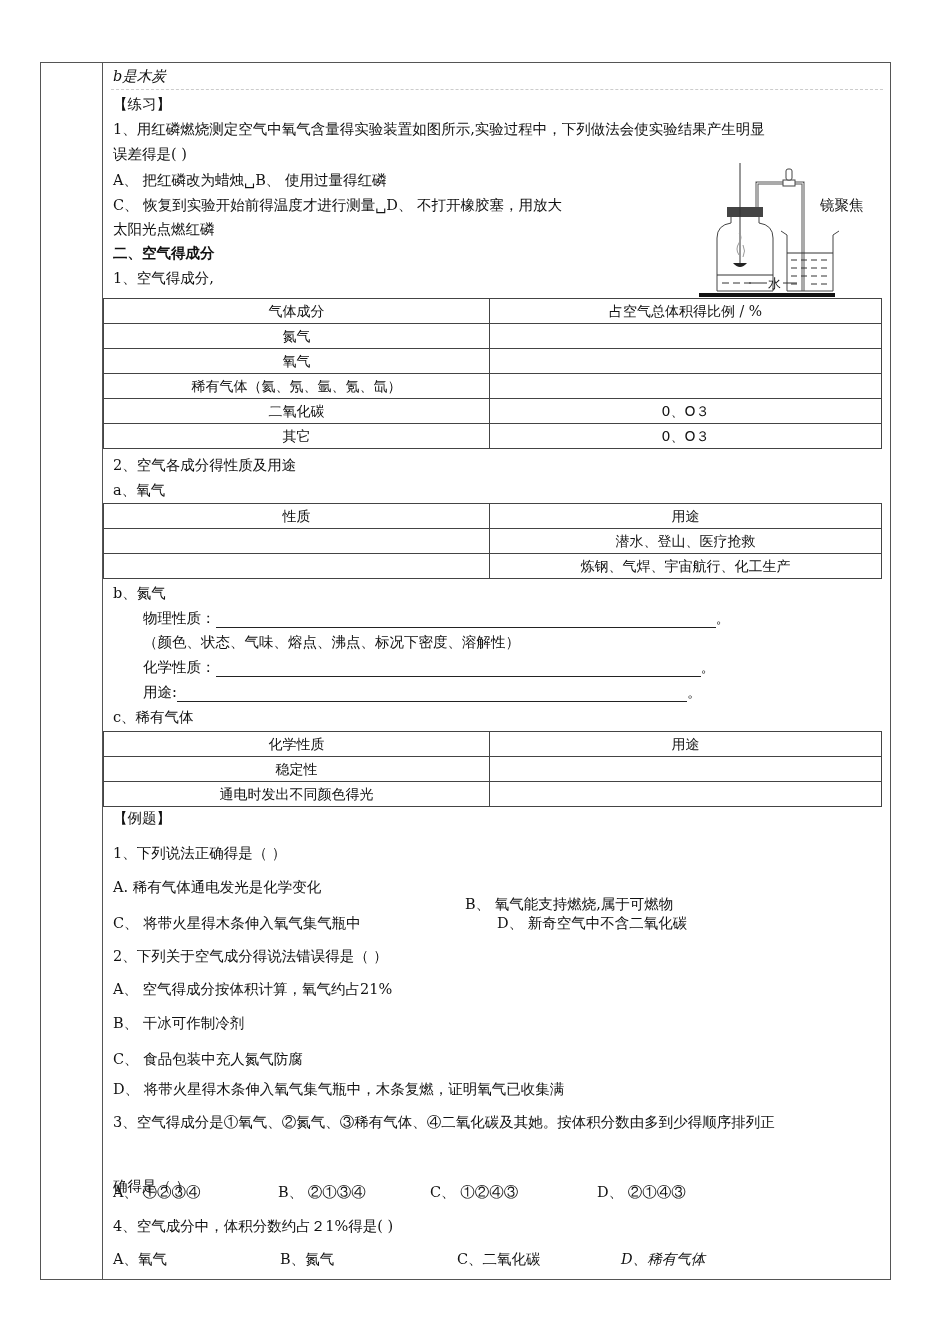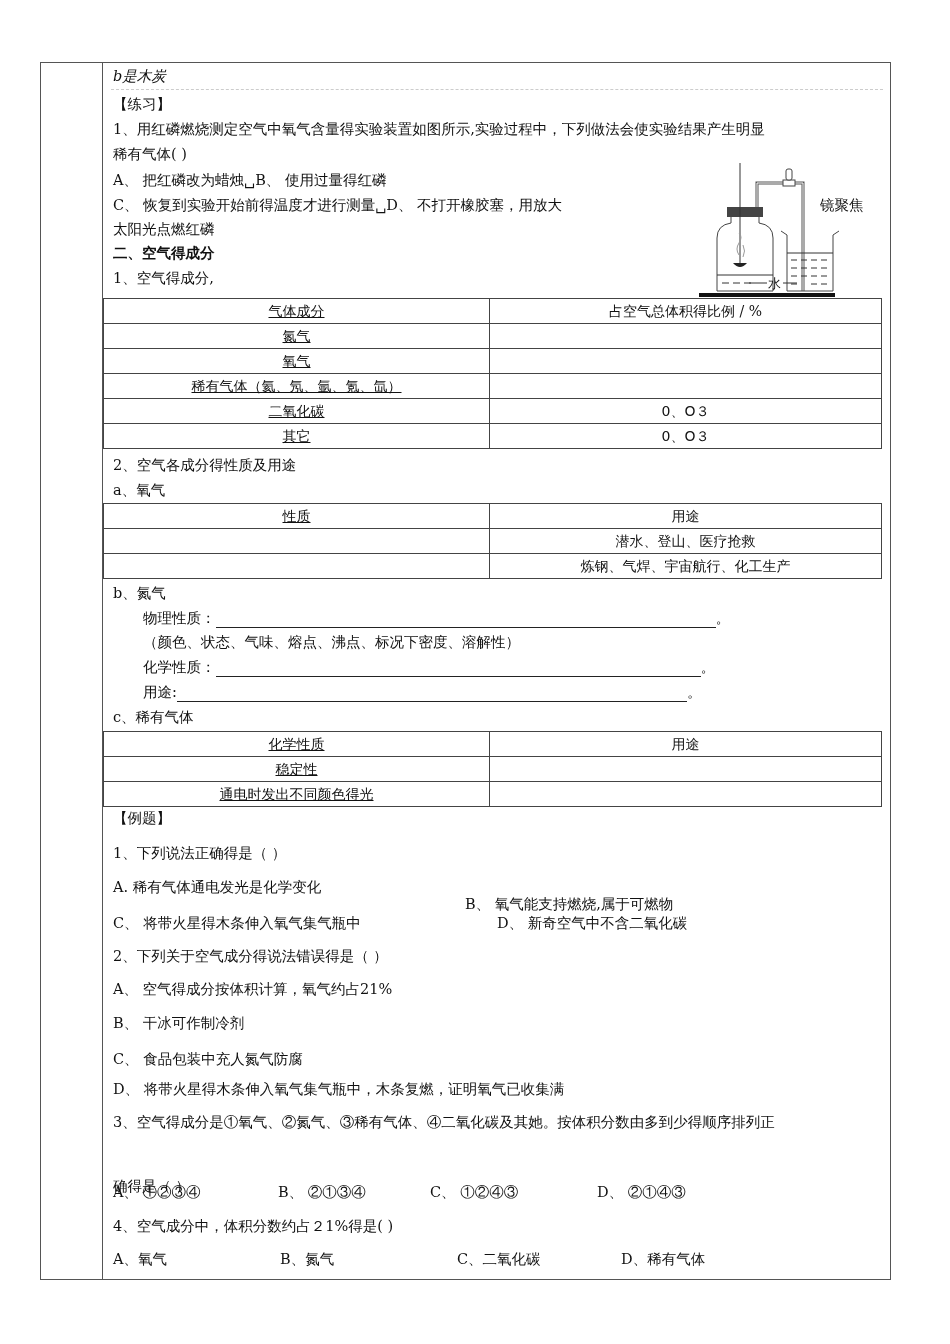--- a/index.html
+++ b/index.html
@@ -9,39 +9,39 @@
            border: 1px solid #555; box-sizing: border-box; }
   .left-col { position: absolute; left: 0; top: 0; width: 61px; height: 100%;
               border-right: 1px solid #555; }
   .content { position: absolute; left: 62px; top: 0; width: 788px; height: 100%; }
   .line { position: absolute; left: 10px; font-size: 14.5px; white-space: nowrap; line-height: 20px; }
   .bold { font-weight: bold; font-family: "DejaVu Sans", sans-serif; }
   .dash { position: absolute; left: 8px; right: 8px; top: 26px; border-top: 1px dashed #ccc; }
   table.grid { position: absolute; left: 0; width: 779px; border-collapse: collapse; font-size: 14px; }
   table.grid td { border: 1px solid #444; height: 24px; padding: 0; text-align: center;
                   vertical-align: middle; line-height: 20px; }
-  table.grid td.c1 { width: 385px; text-decoration: underline; }
+  table.grid td.c1 { width: 385px; }
   .uline { display: inline-block; border-bottom: 1px solid #222; height: 16px; vertical-align: bottom; }
   .apparatus { position: absolute; left: 584px; top: 100px; }
   .sans { font-family: "DejaVu Sans", sans-serif; }
 </style>
 </head>
 <body>
 
 <div class="frame">
   <div class="left-col"></div>
 
   <div class="content">
 
     <div class="line" style="top:3px;font-style:italic;">b是木炭</div>
     <div class="dash"></div>
 
     <div class="line bold" style="top:31px;font-weight:normal;">【练习】</div>
     <div class="line" style="top:56px;">1、用红磷燃烧测定空气中氧气含量得实验装置如图所示,实验过程中，下列做法会使实验结果产生明显</div>
-    <div class="line" style="top:81px;">稀有气体(        )</div>
+    <div class="line" style="top:81px;">误差得是(        )</div>
     <div class="line" style="top:107px;">A、  把红磷改为蜡烛␣B、  使用过量得红磷</div>
     <div class="line" style="top:132px;">C、 恢复到实验开始前得温度才进行测量␣D、  不打开橡胶塞，用放大</div>
     <div class="line" style="top:132px;left:717px;">镜聚焦</div>
     <div class="line" style="top:156px;">太阳光点燃红磷</div>
 
     <svg class="apparatus" width="160" height="136" viewBox="0 0 160 136">
 
       <rect x="12" y="130" width="136" height="4" fill="#111"></rect>
 
       <path d="M30 128 L30 75 Q30 62 44 60 L44 52 L72 52 L72 60 Q86 62 86 75 L86 128 Z" fill="#fff" stroke="#444" stroke-width="1"></path>
@@ -187,16 +187,16 @@
     <div class="line" style="top:1085px;margin-top:28px;">确得是（        ）</div>
     <div class="line" style="top:1119px;">A、 ①②③④</div>
     <div class="line" style="top:1119px;left:175px;">B、  ②①③④</div>
     <div class="line" style="top:1119px;left:327px;">C、 ①②④③</div>
     <div class="line" style="top:1119px;left:494px;">D、 ②①④③</div>
 
     <div class="line" style="top:1153px;">4、空气成分中，体积分数约占２1%得是(    )</div>
     <div class="line" style="top:1186px;">A、氧气</div>
     <div class="line" style="top:1186px;left:177px;">B、氮气</div>
     <div class="line" style="top:1186px;left:354px;">C、二氧化碳</div>
-    <div class="line" style="top:1186px;left:518px;">D、稀有气体</div>
+    <div class="line" style="top:1186px;left:518px;font-style:italic;">D、稀有气体</div>
 
   </div>
 </div>
 
 </body></html>

